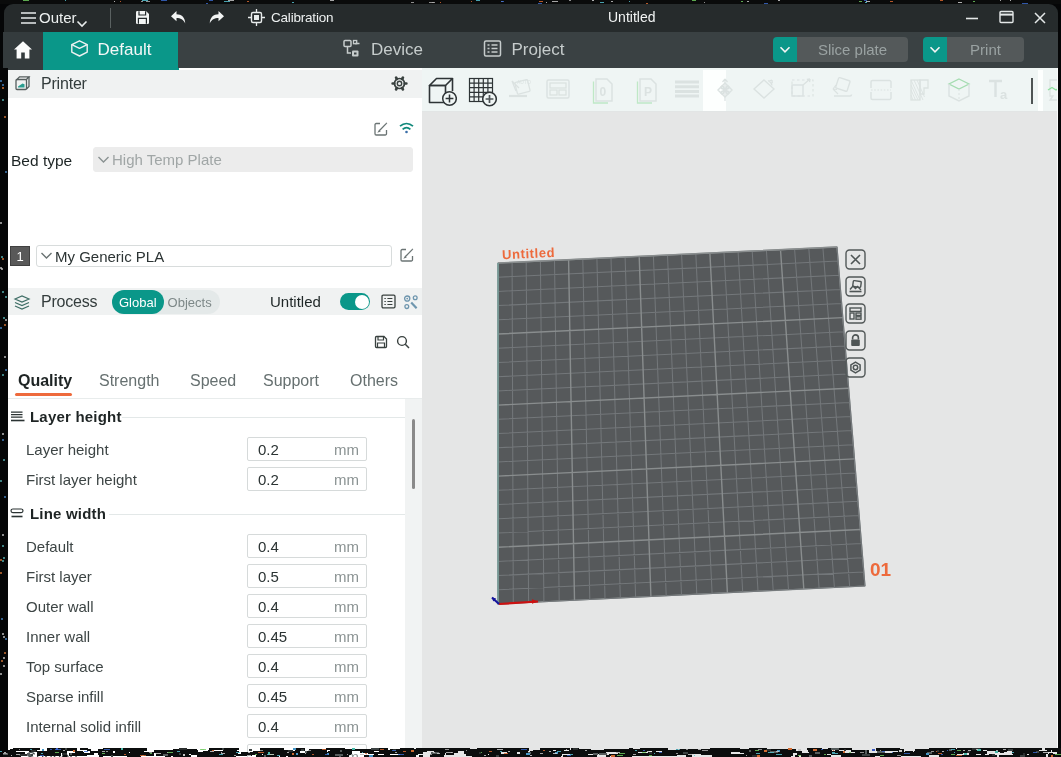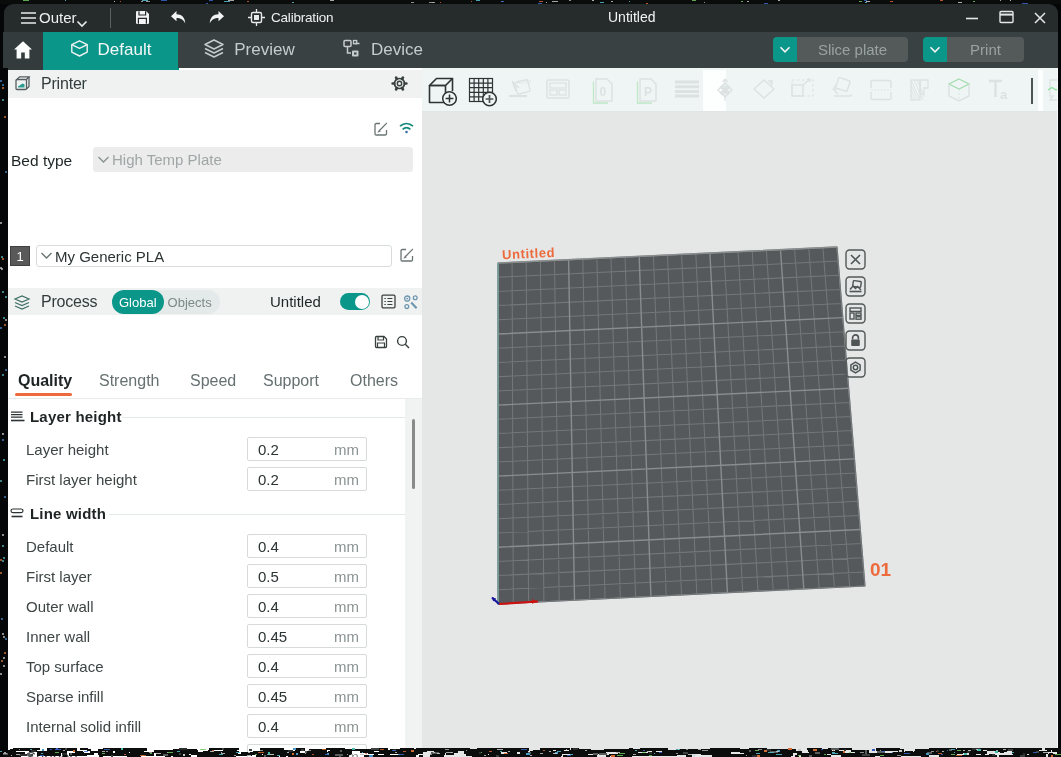--- a/index.html
+++ b/index.html
@@ -68,42 +68,39 @@
           <path d="M11 2.2 L20 10.5 H17.4 V19.5 H12.8 V13.5 H9.2 V19.5 H4.6 V10.5 H2 Z" fill="#fbfcfc"></path>
         </svg>
       </div>
       <div class="abs ticon" style="left:40px;top:0;width:135px;height:36px;background:#0a9789;gap:9px">
         <span><svg width="19" height="19" viewBox="0 0 19 19" style="">
             <path d="M9.5 1.8 L17.2 5.6 L9.5 9.4 L1.8 5.6 Z" fill="none" stroke="#eef2f2" stroke-width="1.4" stroke-linejoin="round"></path>
             <path d="M1.8 5.6 V13.2 L9.5 17 L17.2 13.2 V5.6" fill="none" stroke="#eef2f2" stroke-width="1.4" stroke-linejoin="round"></path>
           </svg></span>
         <span style="font-size:17px;color:#f4f7f7">Default</span>
       </div>
-      <div class="abs ticon" style="left:181px;top:0;width:130px;height:36px;gap:9px">
-        <span><svg width="22" height="21" viewBox="0 0 22 21" style="">
-            <g fill="none" stroke="#c6cccc" stroke-width="1.5" stroke-linejoin="round">
-              <path d="M11 2 L20 6.5 L11 11 L2 6.5 Z"></path>
-              <path d="M2 10.5 L11 15 L20 10.5"></path>
-              <path d="M2 14.5 L11 19 L20 14.5"></path>
-            </g>
-          </svg></span>
-        <span style="font-size:17px;color:#c6cccc">Preview</span>
-      </div>
       <div class="abs ticon" style="left:318px;top:0;width:122px;height:36px;gap:9px">
         <span><svg width="21" height="21" viewBox="0 0 21 21" style="">
             <g fill="none" stroke="#c6cccc" stroke-width="1.5">
               <rect x="3" y="2.5" width="7" height="6" rx="1"></rect>
               <path d="M6.5 8.5 V15 H10"></path>
               <path d="M14 5.5 h4.5"></path>
             </g>
             <rect x="12.5" y="2.5" width="3.2" height="3.2" fill="none" stroke="#c6cccc" stroke-width="1.3"></rect>
             <rect x="11" y="12.5" width="6.5" height="6" rx="1" fill="#c6cccc"></rect>
             <rect x="13" y="14.5" width="2.5" height="2" fill="#3a4143"></rect>
           </svg></span>
         <span style="font-size:17px;color:#c6cccc">Device</span>
+      </div>
+      <div class="abs ticon" style="left:455px;top:0;width:130px;height:36px;gap:9px">
+        <span><svg width="21" height="21" viewBox="0 0 21 21" style="">
+            <rect x="2.5" y="3" width="16" height="15" rx="1.5" fill="none" stroke="#c6cccc" stroke-width="1.5"></rect>
+            <path d="M5.5 7 h2 M5.5 10.5 h2 M5.5 14 h2 M9.5 7 h6 M9.5 10.5 h6 M9.5 14 h6" stroke="#c6cccc" stroke-width="1.4"></path>
+          </svg></span>
+        <span style="font-size:17px;color:#c6cccc">Project</span>
       </div>
       <div class="abs" style="left:770px;top:5px;width:135px;height:25px;border-radius:4px;overflow:hidden;display:flex">
         <div style="width:24px;height:25px;background:#0a9789;display:flex;align-items:center;justify-content:center">
           <svg width="12" height="8" viewBox="0 0 12 8" style="">
             <path d="M1.5 1.2 L6 5.8 L10.5 1.2" fill="none" stroke="#f2f4f4" stroke-width="1.6"></path>
           </svg>
         </div>
         <div style="flex:1;background:#54595a;display:flex;align-items:center;justify-content:center;font-size:15px;color:#9aa2a2">Slice plate</div>
       </div>
       <div class="abs" style="left:920px;top:5px;width:101px;height:25px;border-radius:4px;overflow:hidden;display:flex">

